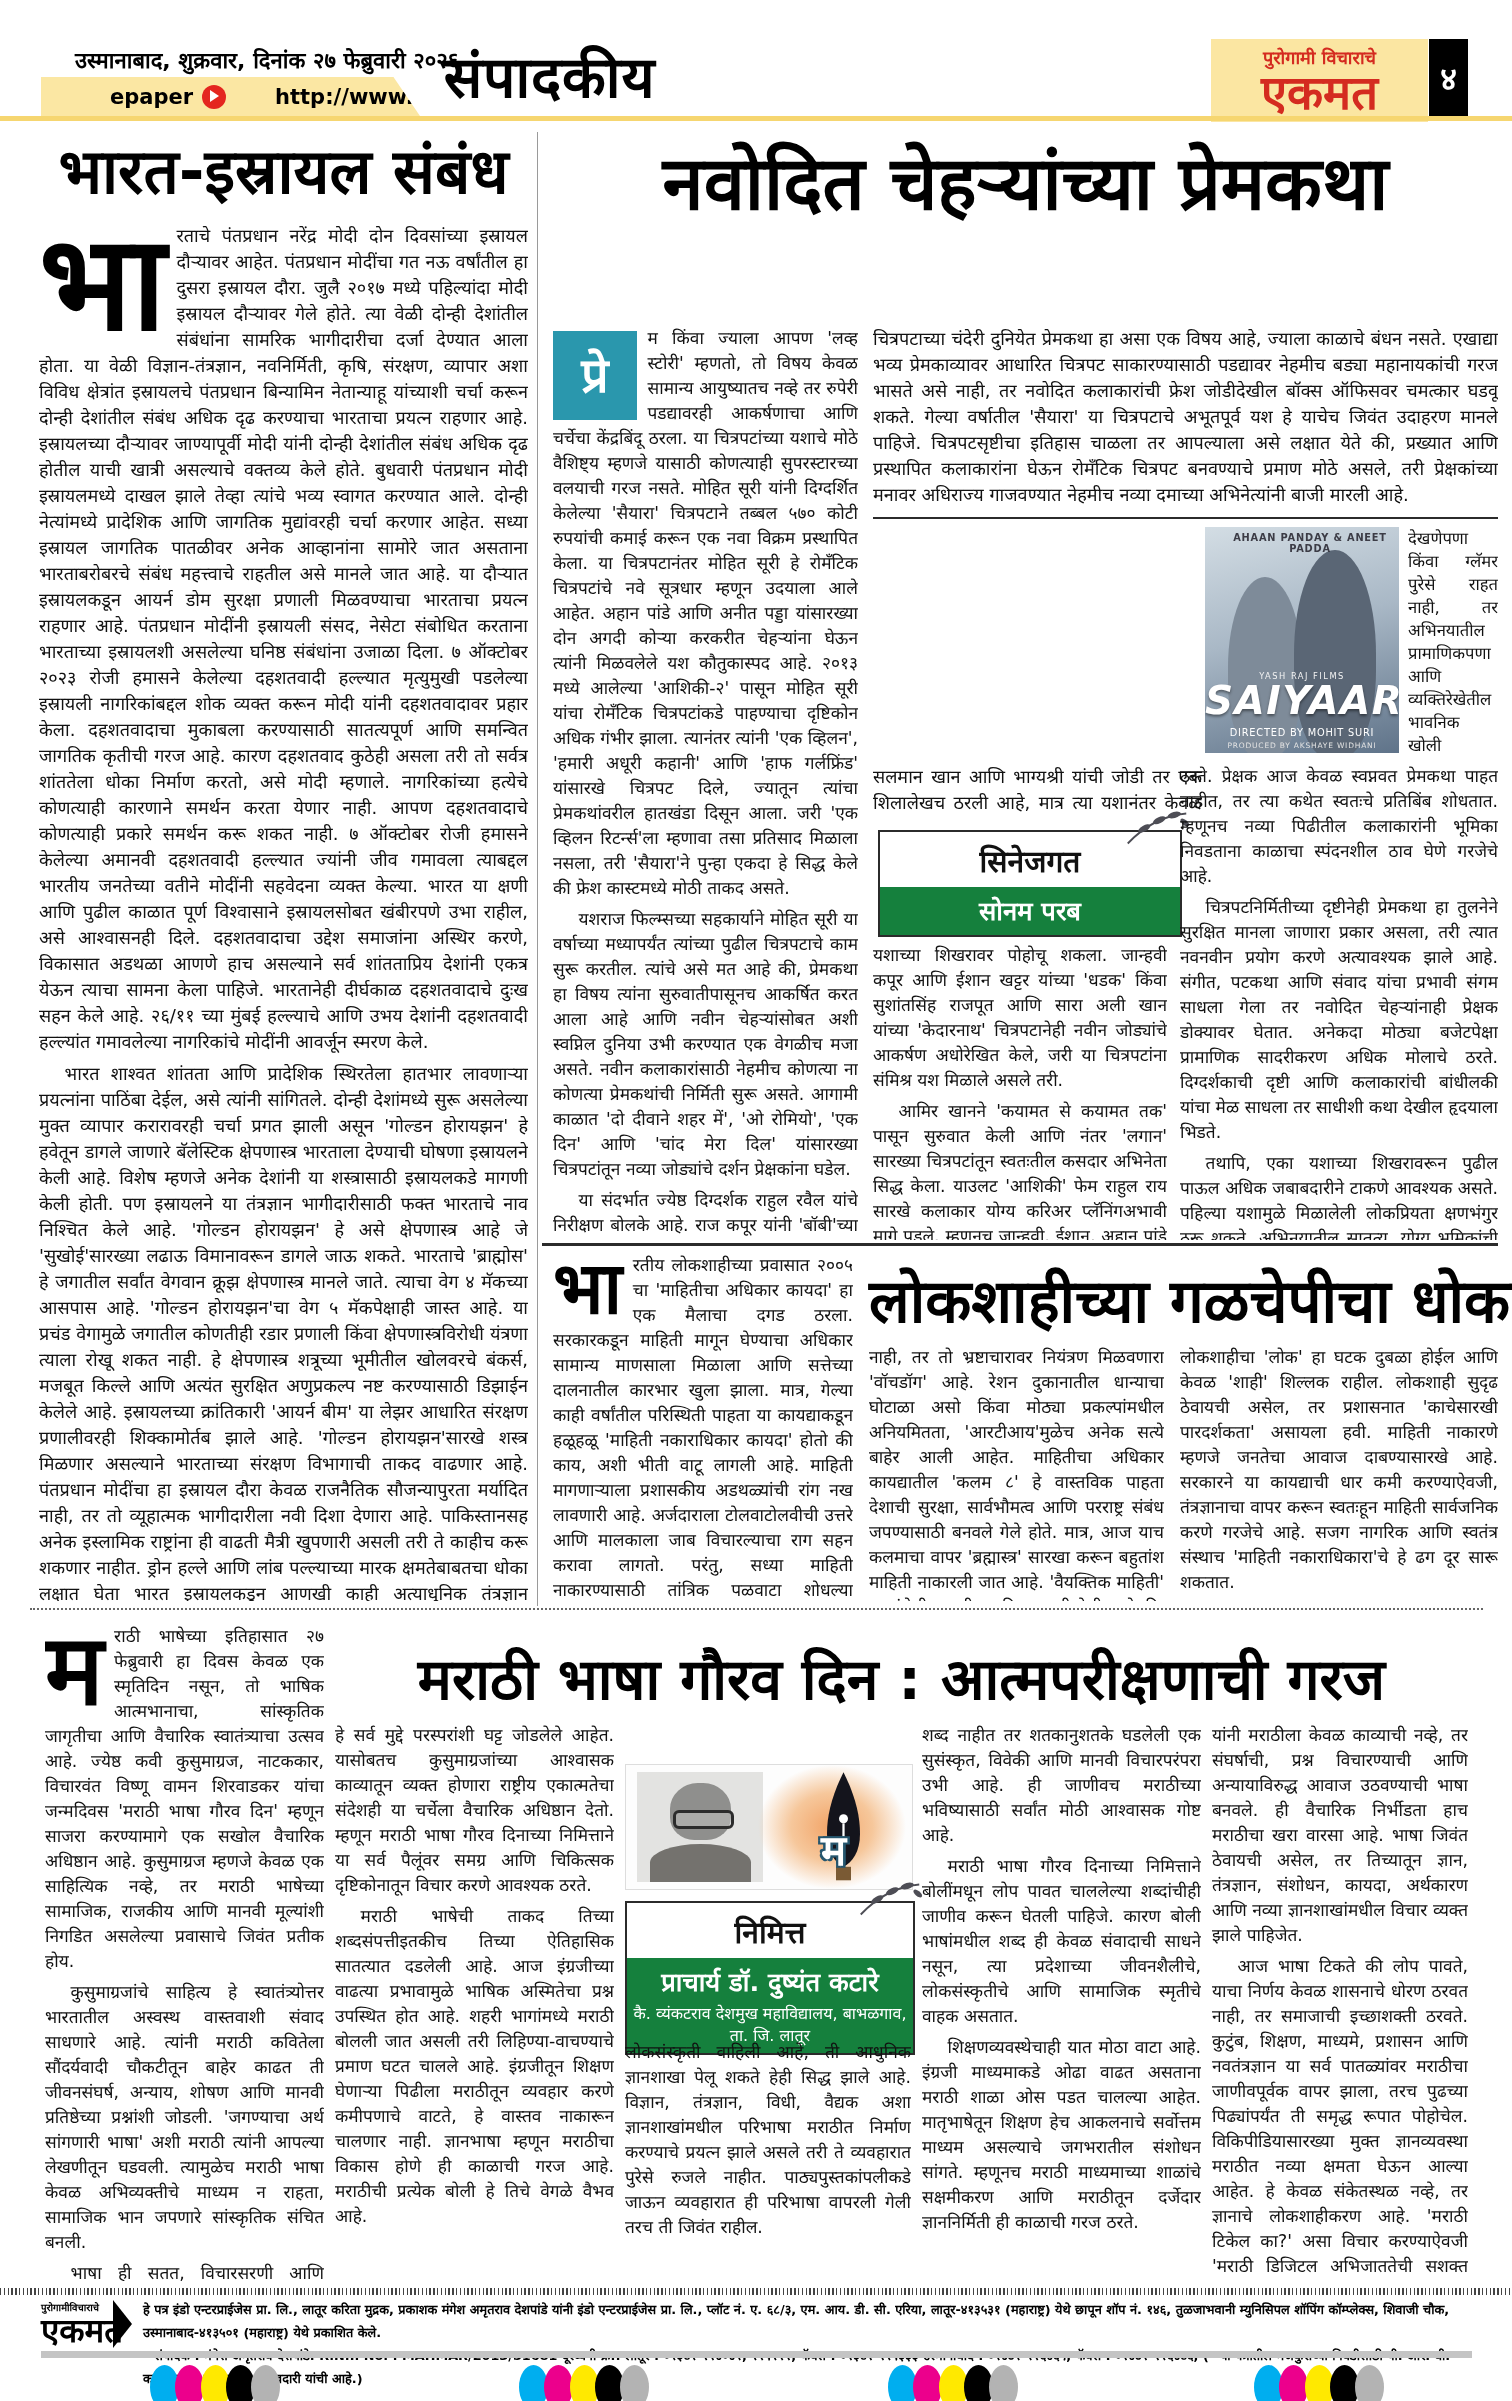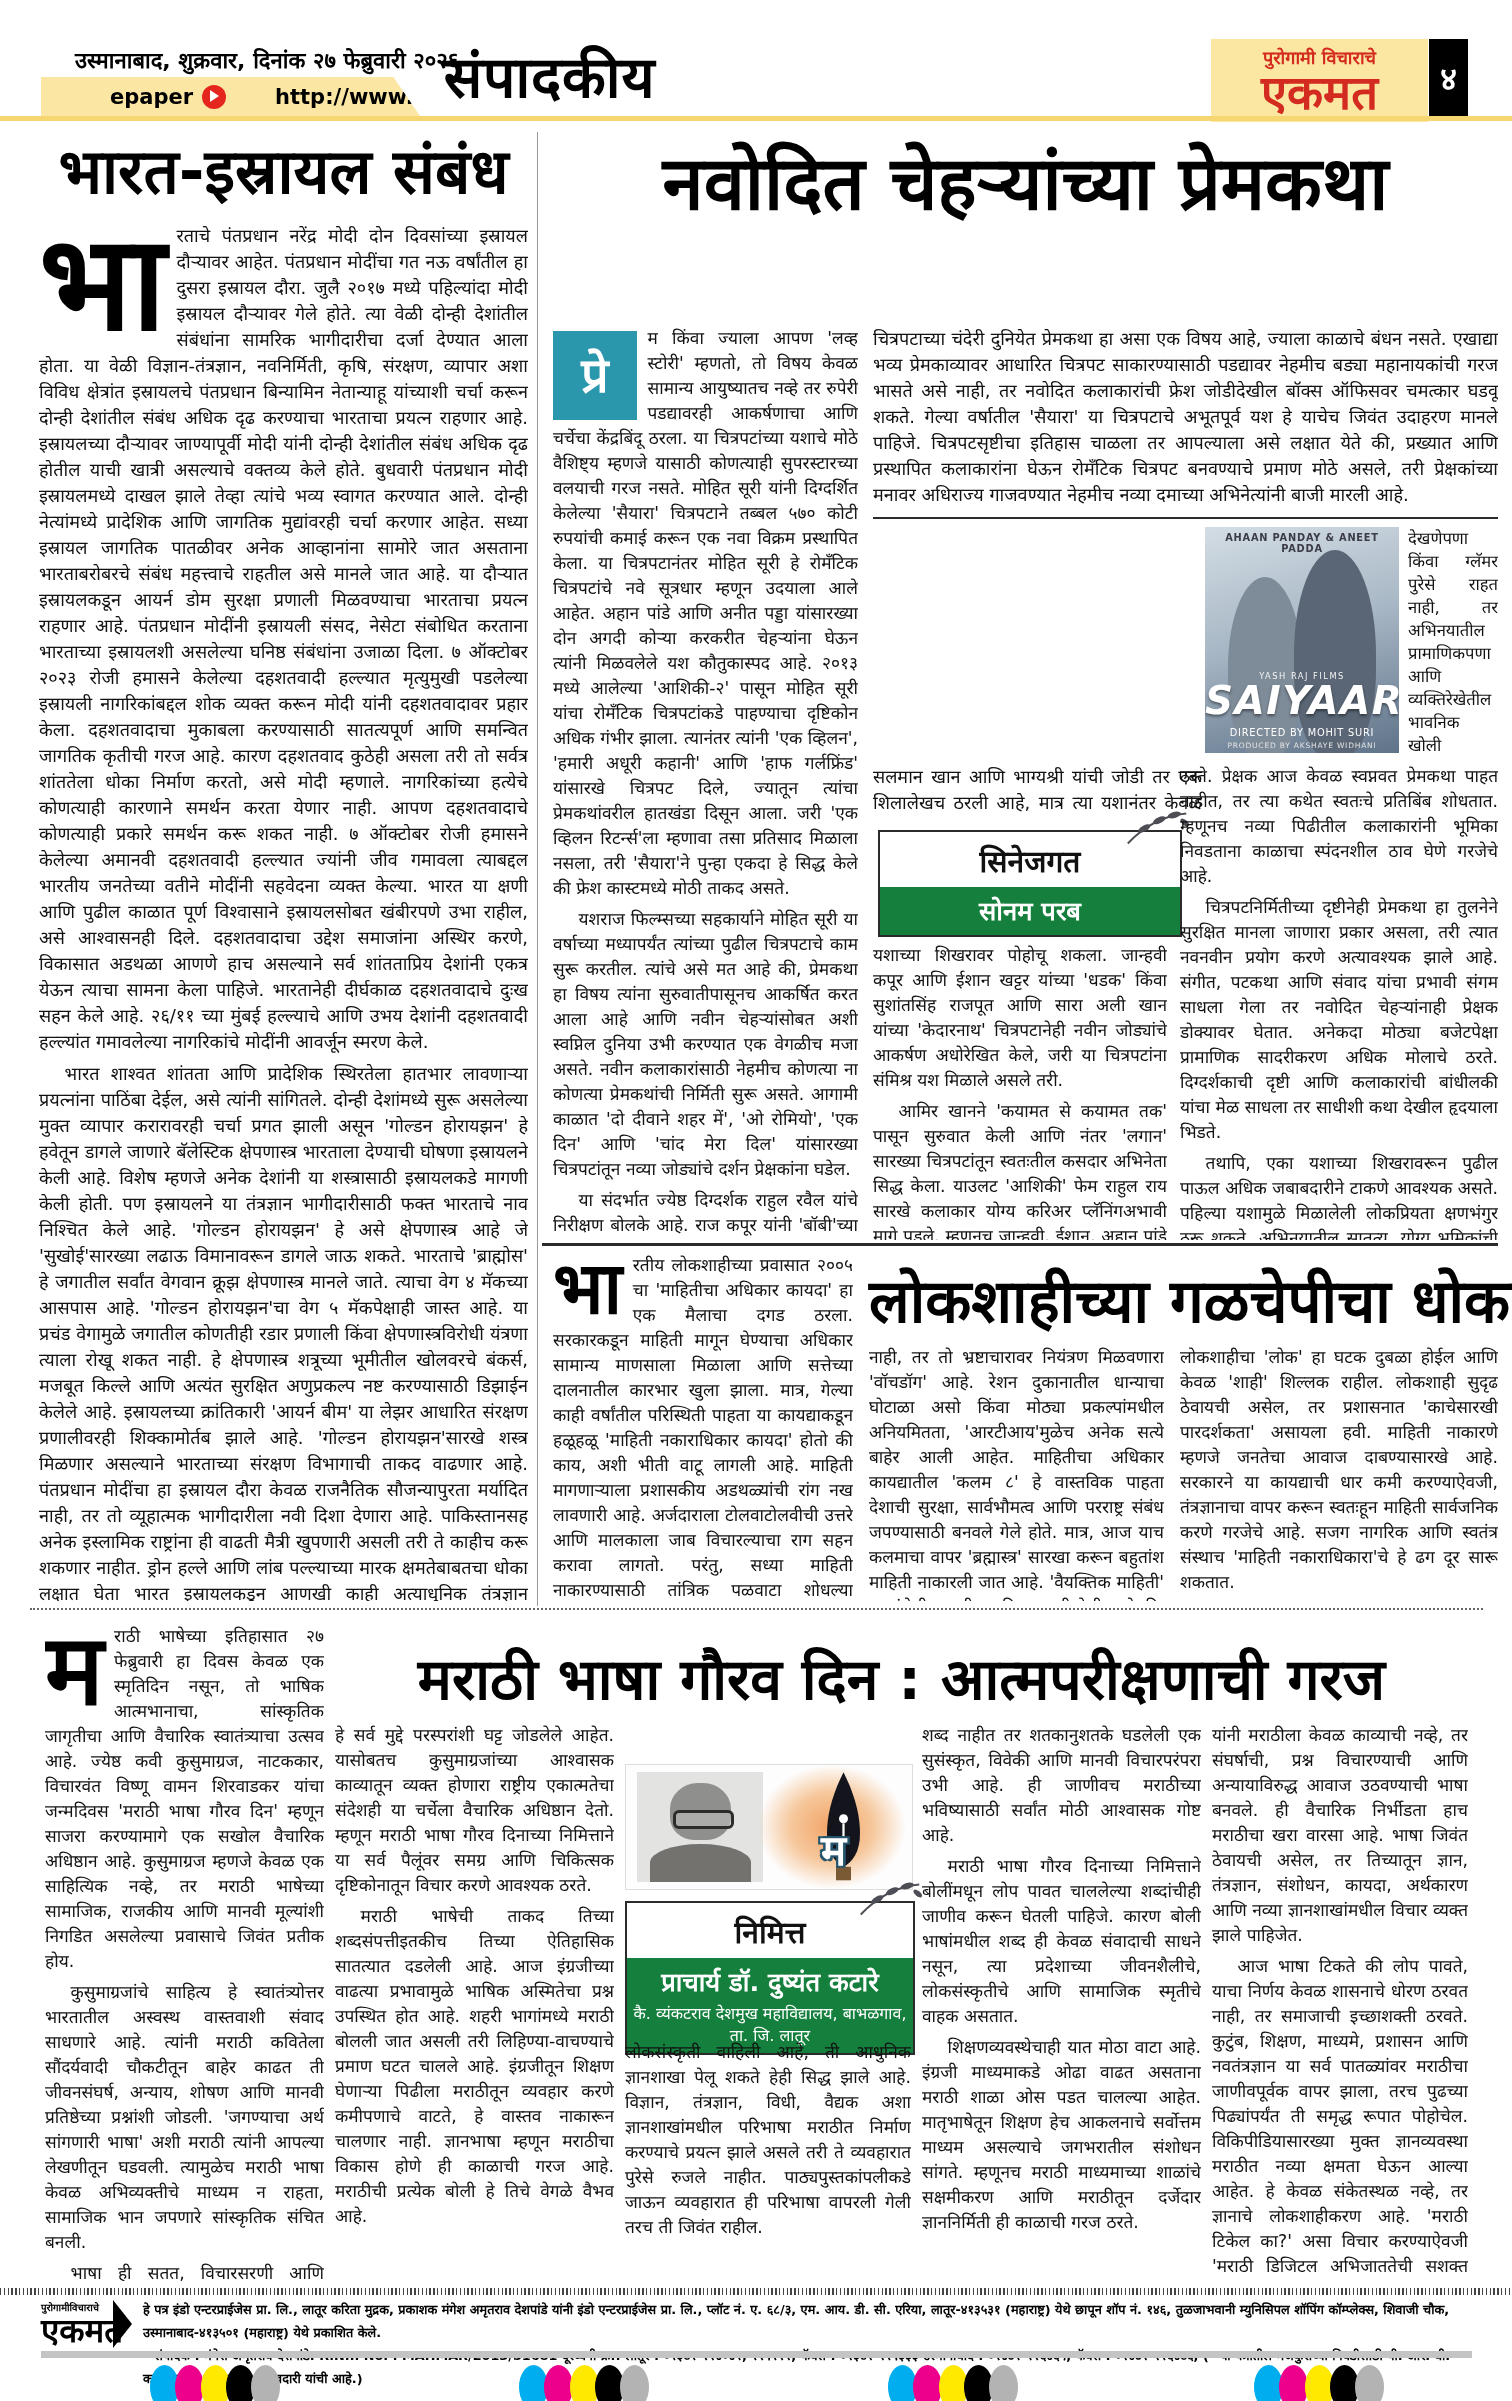--- a/index.html
+++ b/index.html
@@ -54,21 +54,21 @@
   .branch{position:absolute;right:-10.5px;top:-25.6px;}
 
   
   .poster{position:absolute;overflow:hidden;}
   .poster-bobby{background:linear-gradient(120deg,#8db8d8 0%,#c9a2bd 38%,#efae82 72%,#f6d08d 100%);}
   .sil{position:absolute;border-radius:50% 50% 42% 42%;}
   .bobby-title{position:absolute;left:26%;bottom:6%;font-size:53px;font-weight:bold;font-style:italic;
        color:#e3172c;font-family:"DejaVu Serif","Liberation Serif",serif;
        text-shadow:-2.3px -2.3px 0 #fff,2.3px -2.3px 0 #fff,-2.3px 2.3px 0 #fff,2.3px 2.3px 0 #fff,0 3.8px 1.5px #7a0f18;}
   .poster-saiyaara{background:linear-gradient(165deg,#d3dde4 0%,#a9b8c6 45%,#5f7389 100%);color:#fff;}
-  .sy-cast{position:absolute;top:4.5px;width:100%;text-align:center;font-size:9.8px;letter-spacing:0.8px;color:#3c3c46;font-weight:bold;}
+  .sy-cast{position:absolute;top:4.5px;width:100%;text-align:center;font-size:9.8px;letter-spacing:0.8px;color:#3c3c46;font-weight:bold;padding-left:8px;}
   .sy-studio{position:absolute;bottom:72px;width:100%;text-align:center;font-size:8.3px;letter-spacing:1.5px;color:#f3f3f3;margin-top:32px;}
   .sy-title{position:absolute;bottom:30px;width:100%;text-align:center;font-size:39px;font-weight:bold;
             font-style:italic;color:#fff;text-shadow:0 1.5px 3px rgba(0,0,0,.45);letter-spacing:1.5px;}
   .sy-dir{position:absolute;bottom:15px;width:100%;text-align:center;font-size:9.8px;letter-spacing:0.8px;color:#fff;}
   .sy-prod{position:absolute;bottom:3px;width:100%;text-align:center;font-size:7.5px;letter-spacing:0.8px;color:#e4e4e4;}
 
   
   .feat-img{background:#fdfdfd;border:0.8px solid #ddd;}
   .portrait-panel{position:absolute;left:4%;top:6%;width:44%;height:88%;background:#e3e3e1;}
   .portrait-head{position:absolute;left:26%;top:10%;width:48%;height:52%;background:#8f8f8d;border-radius:46% 46% 40% 40%;}

